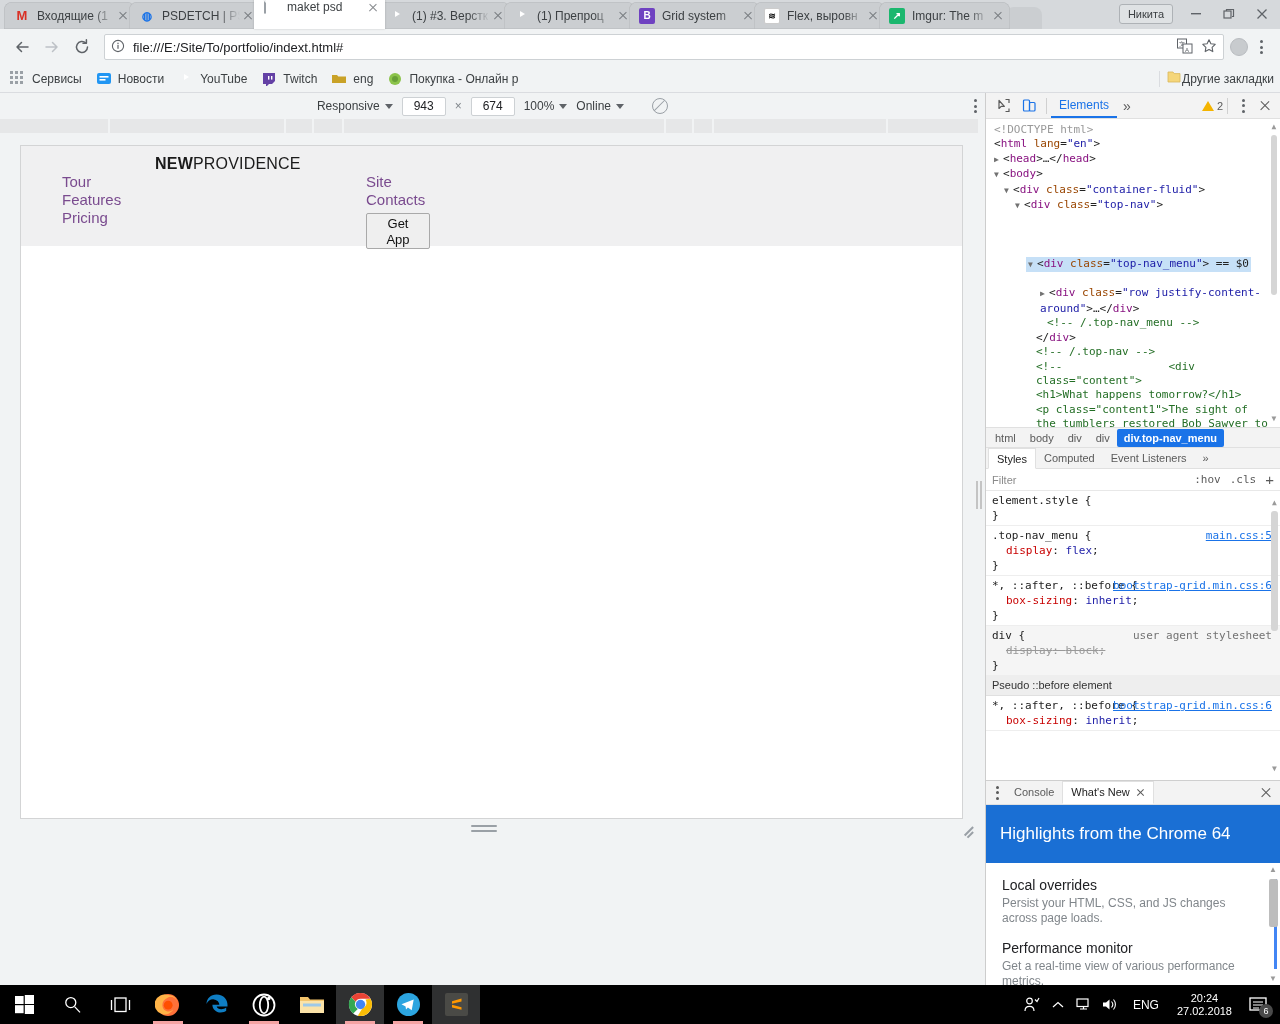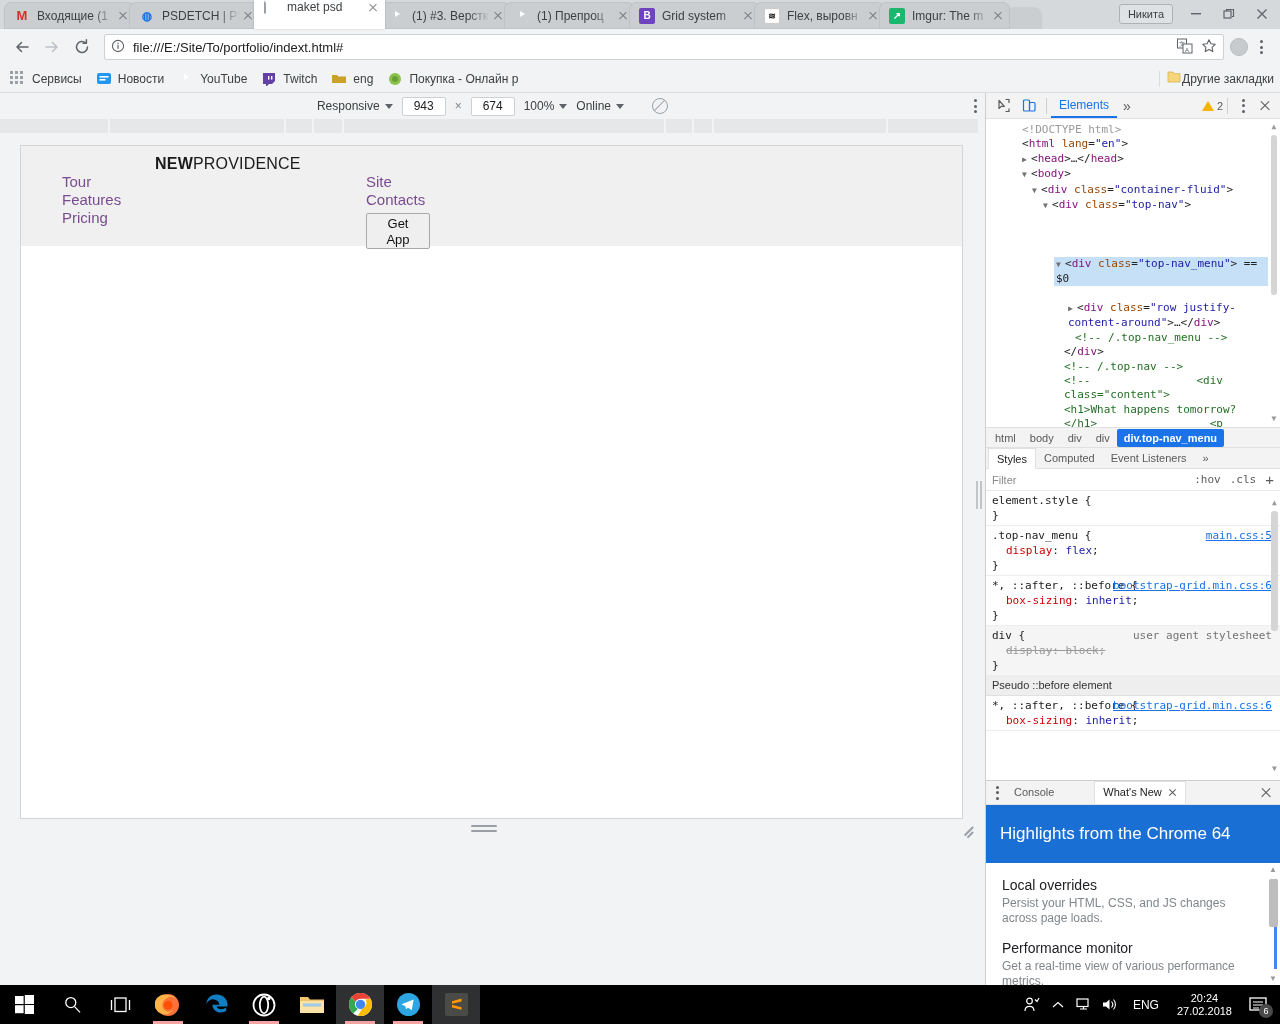--- a/index.html
+++ b/index.html
@@ -129,21 +129,20 @@
   .dt-warn { margin-left:auto; display:flex; align-items:center; gap:3px; font-size:11px; color:#5a5a5a; }
   .warn-tri { width:0; height:0; border-left:6px solid transparent; border-right:6px solid transparent; border-bottom:10px solid #f4b400; position:relative; }
   .dt-close { width:22px; height:22px; position:relative; }
   .dt-close:before, .dt-close:after { content:""; position:absolute; left:5px; top:10.5px; width:12px; height:1.4px; background:#5a5a5a; }
   .dt-close:before { transform:rotate(45deg); } .dt-close:after { transform:rotate(-45deg); }
 
   .dom-tree {
     height:308px; overflow:hidden; position:relative; background:#fff;
     font-family:"DejaVu Sans Mono","Liberation Mono",monospace; font-size:11px; line-height:14.4px; color:#222;
     padding:4px 12px 0 8px;
-    margin-left:28px;
   }
   .dom-line { white-space:pre-wrap; word-break:break-word; position:relative; padding-left:0; }
   .tg { color:#881280; }          
   .at { color:#994500; }          
   .av { color:#1a1aa6; }          
   .pk { color:#222; }             
   .cm { color:#236e25; }          
   .doctype { color:#999; }
   .sel-row { background:#c6e0f7; display:inline-block; padding:0 2px; }
   .arrow { display:inline-block; width:9px; color:#727272; }
@@ -184,21 +183,21 @@
   .styles-scroll .bar { position:absolute; left:1px; top:18px; width:7px; height:120px; background:#d5d5d5; border-radius:3px; }
   .styles-scroll .up, .styles-scroll .dn { position:absolute; left:0; width:9px; font-size:8px; color:#9a9a9a; text-align:center; }
   .styles-scroll .up { top:2px; } .styles-scroll .dn { bottom:2px; }
 
   
   .drawer { height:205px; border-top:1px solid #cfcfcf; display:flex; flex-direction:column; }
   .drawer-tabs { height:24px; background:#f3f3f3; display:flex; align-items:center; padding-left:2px; border-bottom:1px solid #e0e0e0; position:relative; }
   .dr-kebab { display:flex; flex-direction:column; gap:2.5px; align-items:center; width:18px; }
   .dr-kebab i { width:3px; height:3px; border-radius:50%; background:#5a5a5a; }
   .dr-tab { font-size:11px; color:#5a5a5a; padding:0 8px; height:23px; line-height:23px; display:flex; align-items:center; gap:6px; }
-  .dr-tab.sel { background:#fff; border:1px solid #e0e0e0; border-bottom:1px solid #fff; color:#222;margin-left:32px; }
+  .dr-tab.sel { background:#fff; border:1px solid #e0e0e0; border-bottom:1px solid #fff; color:#222; }
   .mini-x { position:relative; width:9px; height:9px; display:inline-block; }
   .mini-x:before, .mini-x:after { content:""; position:absolute; left:0; top:4px; width:9px; height:1.2px; background:#5a5a5a; }
   .mini-x:before { transform:rotate(45deg);} .mini-x:after{ transform:rotate(-45deg);}
   .dr-close { position:absolute; right:4px; width:20px; height:20px; }
   .dr-close:before,.dr-close:after{ content:""; position:absolute; left:4px; top:9.5px; width:12px; height:1.4px; background:#5a5a5a;}
   .dr-close:before{transform:rotate(45deg);} .dr-close:after{transform:rotate(-45deg);}
 
   .whatsnew-hdr { background:#1a6fd4; color:#fff; font-size:17px; padding:19px 14px; font-family:"Liberation Sans",sans-serif; }
   .whatsnew-body { flex:1 1 auto; background:#fff; padding:14px 16px 0 16px; position:relative; overflow:hidden; }
   .wn-item { margin-bottom:14px; }

